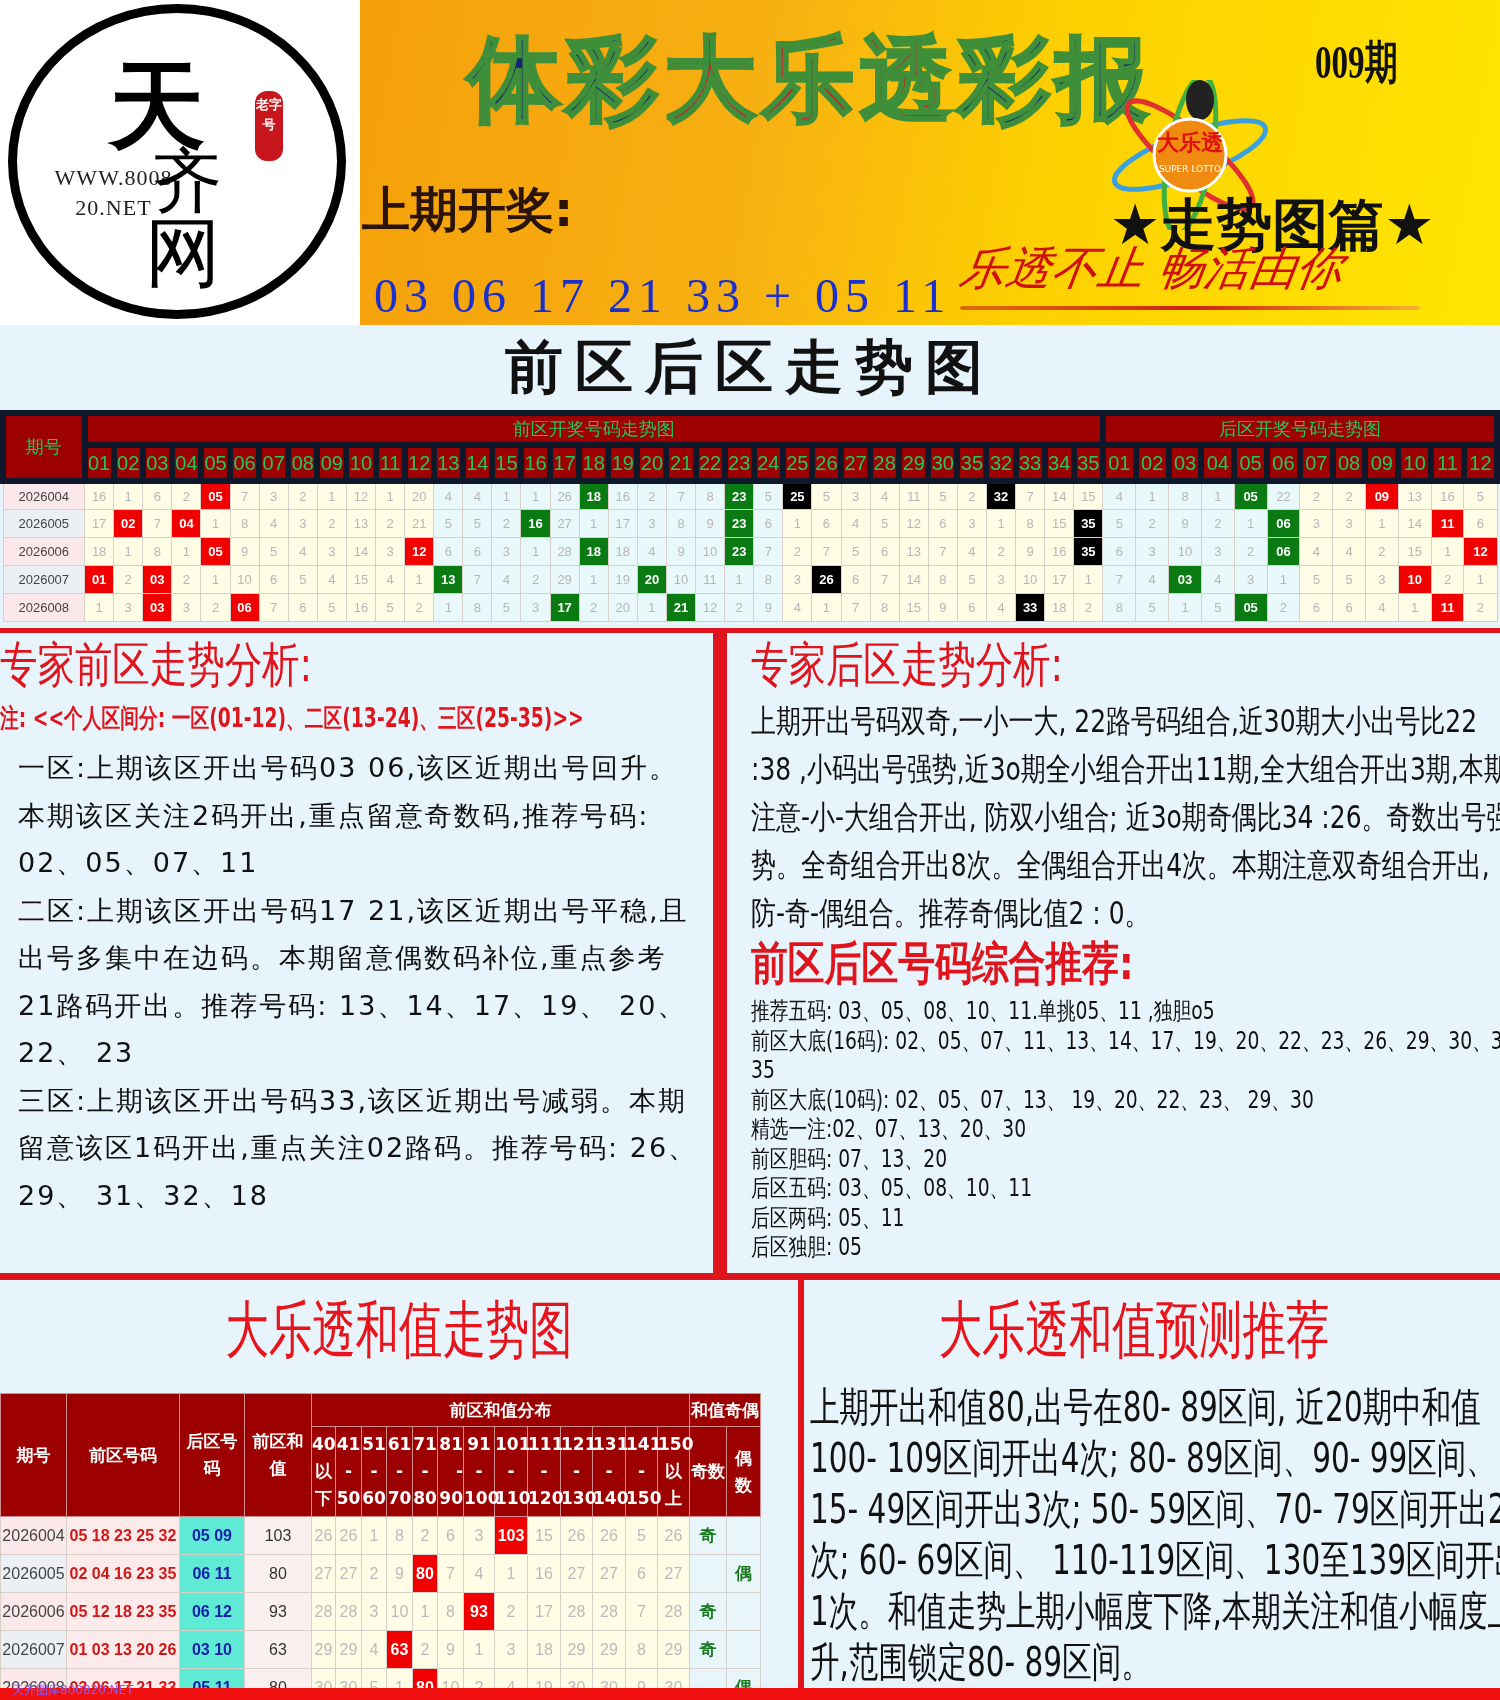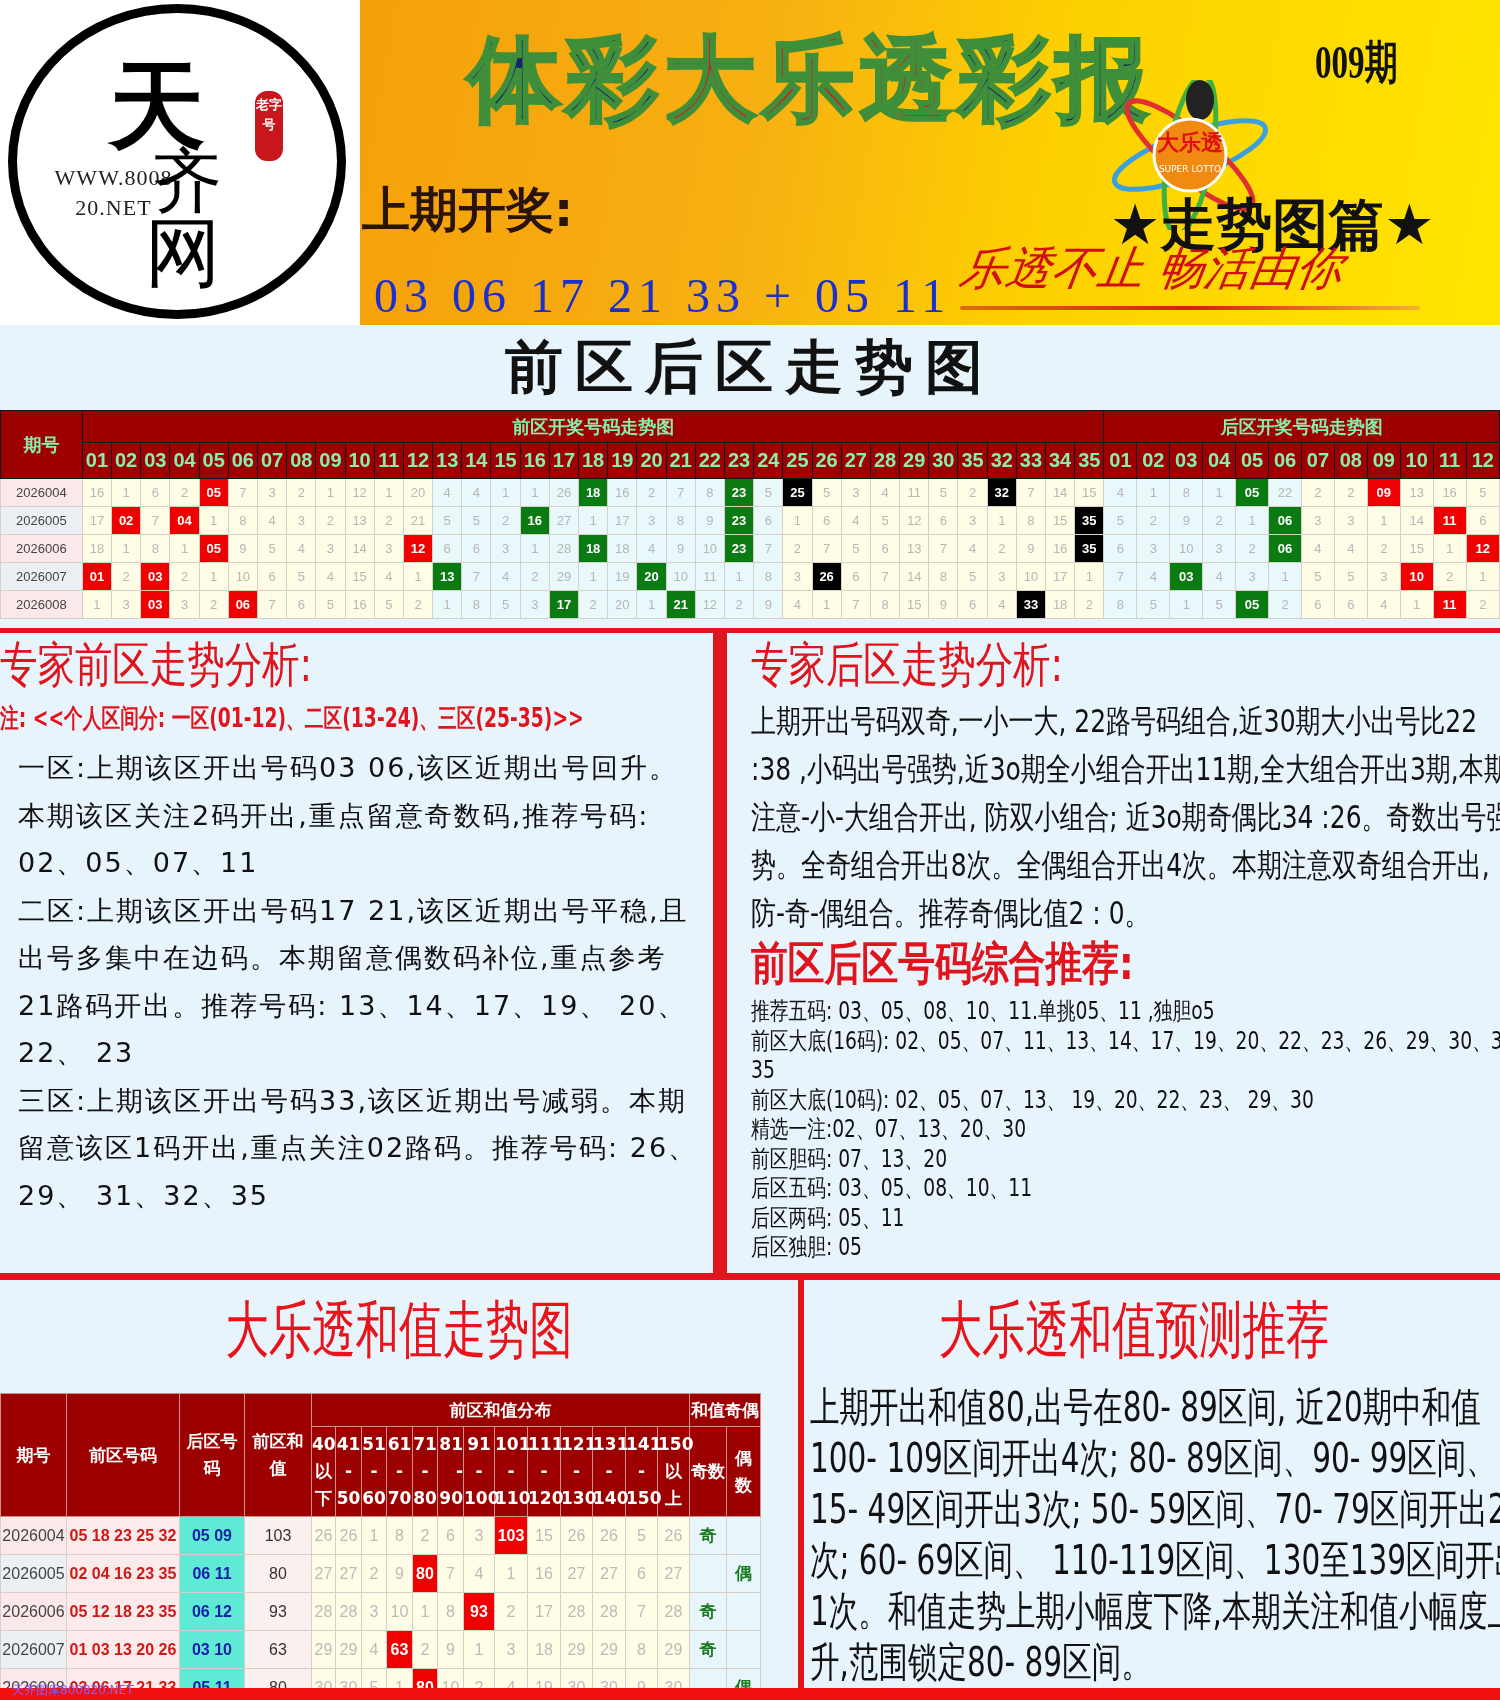--- a/index.html
+++ b/index.html
@@ -20,21 +20,21 @@
 .banner .nums{position:absolute;left:14px;top:268px;font-size:48px;font-weight:normal;font-family:"Liberation Serif",serif;color:#1a2fcf;letter-spacing:6px;white-space:nowrap}
 .banner .star{position:absolute;left:745px;top:80px;width:170px;height:150px}
 .banner .zst{position:absolute;left:750px;top:188px;font-size:56px;font-weight:bold;color:#111;white-space:nowrap}
 .banner .slogan{position:absolute;left:600px;top:238px;font-size:46px;font-style:italic;color:#d01010;font-family:"DejaVu Serif",serif;white-space:nowrap;transform:skewX(-8deg)}
 .banner .slogan-line{position:absolute;left:600px;top:306px;width:460px;height:4px;background:linear-gradient(90deg,#c0101080,#d02010,#f0806080);border-radius:2px}
 
 .sect-title{position:absolute;left:0;top:325px;width:1500px;height:85px;text-align:center;font-size:58px;font-weight:bold;letter-spacing:12px;line-height:85px;color:#111}
 
 .trend{position:absolute;left:0;top:410px;width:1500px;border-collapse:collapse;table-layout:fixed}
 .trend td,.trend th{border:1px solid #d7d0c8;text-align:center;font-size:13px;height:28px;color:#b7b7b7;font-family:"Liberation Sans",sans-serif;padding:0}
-.trend th{background:#9c0000;color:#86efac;font-weight:bold;border:1px solid #0f172a}
+.trend th{background:#9c0000;color:#22c55e;font-weight:normal;border:6px solid #0f172a}
 .trend .band th{height:32px;font-size:18px}
 .trend .nums th{height:36px;font-size:20px;font-family:"Liberation Sans",sans-serif}
 .trend .qh{font-size:20px}
 .trend td.per{background:#fbe8ea;color:#444;font-size:13px}
 .trend tr:nth-child(even) td.per{background:#ecf0f4}
 .z1{background:#fffde6}.z2{background:#e8f8fb}.z3{background:#fffde6}
 .hitR{background:#f00000!important;color:#fff!important;font-weight:bold}
 .hitG{background:#0a7a12!important;color:#fff!important;font-weight:bold}
 .hitK{background:#000!important;color:#fff!important;font-weight:bold}
 
@@ -464,21 +464,21 @@
       </tr>
     </tbody>
 </table>
 
 <div class="ana left">
   <div class="ana-h">专家前区走势分析:</div>
   <div class="note">注: &lt;&lt;个人区间分: 一区(01-12)、二区(13-24)、三区(25-35)&gt;&gt;</div>
   <div class="ptxt" id="frontBody">
       <div>一区:上期该区开出号码03  06,该区近期出号回升。本期该区关注2码开出,重点留意奇数码,推荐号码: 02、05、07、11</div>
       <div>二区:上期该区开出号码17  21,该区近期出号平稳,且出号多集中在边码。本期留意偶数码补位,重点参考21路码开出。推荐号码: 13、14、17、19、 20、22、 23</div>
-      <div>三区:上期该区开出号码33,该区近期出号减弱。本期留意该区1码开出,重点关注02路码。推荐号码: 26、29、 31、32、35</div>
+      <div>三区:上期该区开出号码33,该区近期出号减弱。本期留意该区1码开出,重点关注02路码。推荐号码: 26、29、 31、32、18</div>
     </div>
 </div>
 <div class="ana right">
   <div class="ana-h" style="margin-left:24px">专家后区走势分析:</div>
   <div class="rtxt">上期开出号码双奇,一小一大, 22路号码组合,近30期大小出号比22 :38 ,小码出号强势,近3o期全小组合开出11期,全大组合开出3期,本期注意-小-大组合开出, 防双小组合; 近3o期奇偶比34 :26。奇数出号强势。全奇组合开出8次。全偶组合开出4次。本期注意双奇组合开出, 防-奇-偶组合。推荐奇偶比值2 : 0。</div>
   <div class="rec-h">前区后区号码综合推荐:</div>
   <div class="rec-list" id="recList">
       <div>推荐五码: 03、05、08、10、11.单挑05、11 ,独胆o5</div>
       <div>前区大底(16码): 02、05、07、11、13、14、17、19、20、22、23、26、29、30、32、</div>
       <div>35</div>

